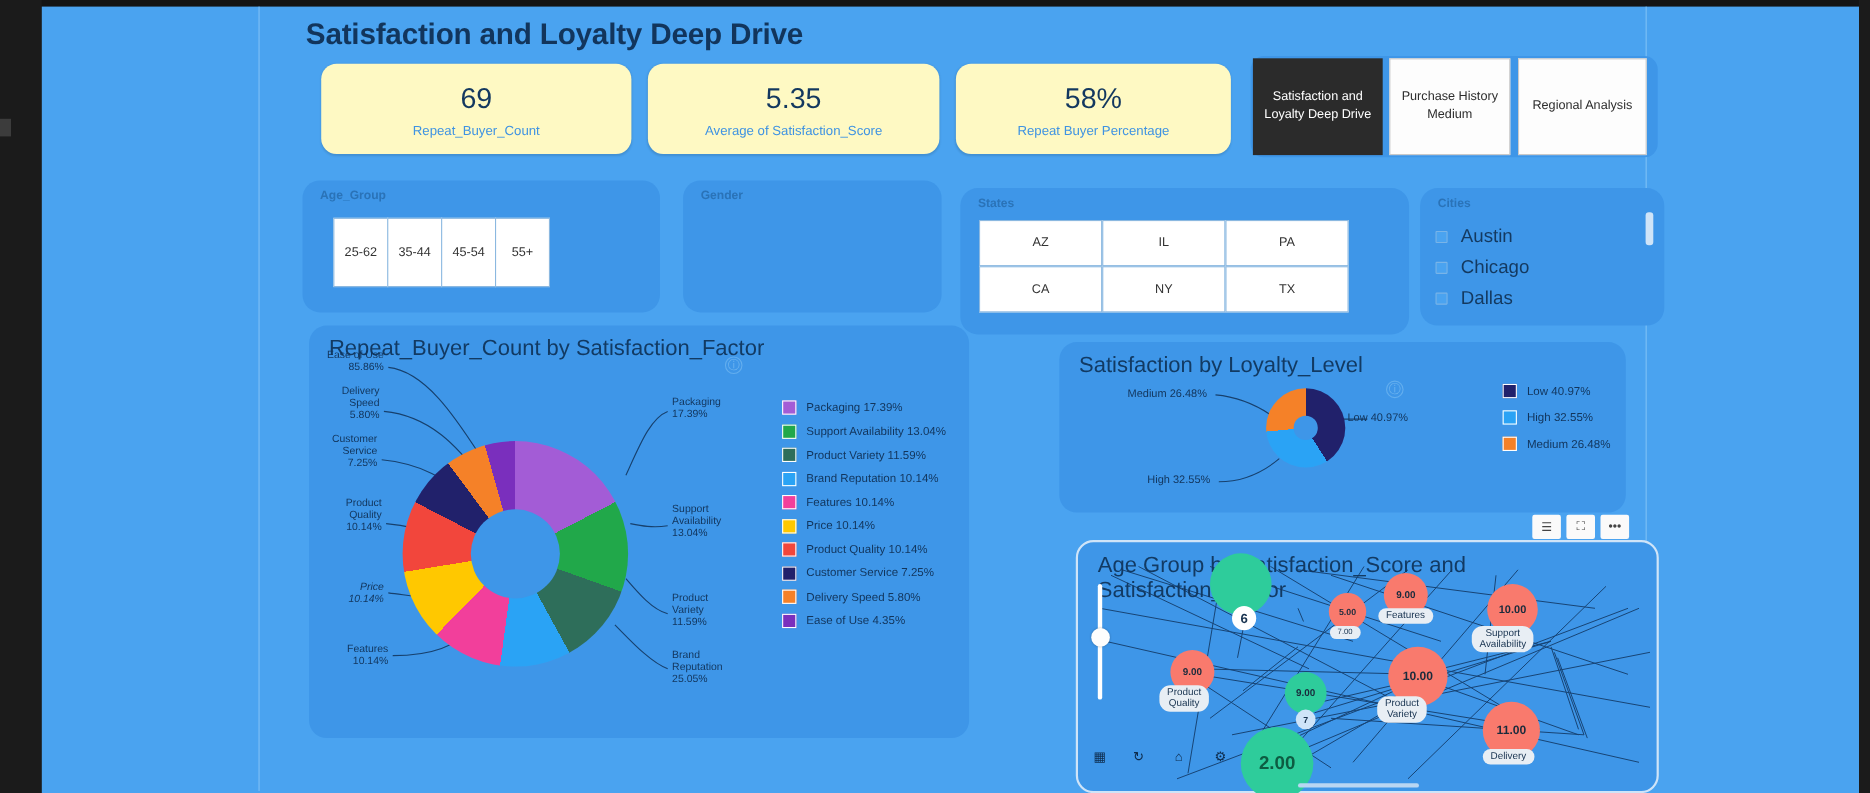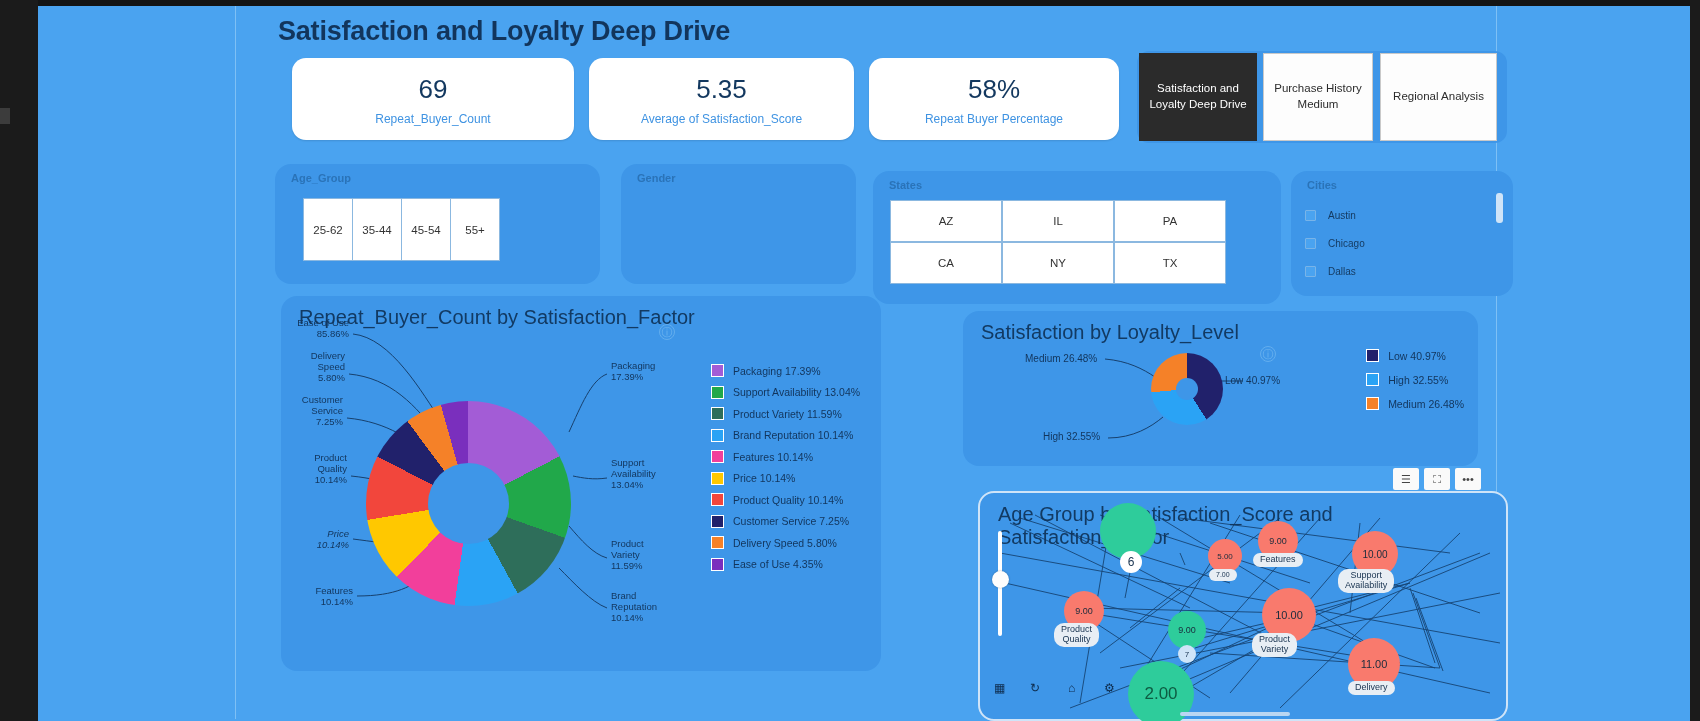--- a/index.html
+++ b/index.html
@@ -44,21 +44,21 @@
 
   .page-title {
     position: absolute; left: 240px; top: 10px;
     font-size: 27px; font-weight: bold; color: #12355c;
     letter-spacing: -0.2px; white-space: nowrap;
   }
 
   
   .kpi {
     position: absolute; top: 52px; height: 82px;
-    background: #ffffff; border-radius: 14px;
+    background: #fef9c3; border-radius: 14px;
     box-shadow: 0 1px 2px rgba(0,0,0,0.12);
   }
   .kpi-value {
     position: absolute; left: 0; right: 0; top: 16px;
     text-align: center; font-size: 26px; color: #13385f; font-weight: 500;
   }
   .kpi-sub {
     position: absolute; left: 0; right: 0; top: 54px;
     text-align: center; font-size: 12px; color: #3f93e2;
     white-space: nowrap; overflow: hidden;
@@ -115,21 +115,21 @@
   #state-grid {
     position: absolute; left: 18px; top: 30px;
     display: grid; grid-template-columns: repeat(3, 112px);
     grid-auto-rows: 42px; gap: 0;
   }
   #state-grid .chip { width: 112px; height: 42px; margin: -1px 0 0 -1px; text-align: center; }
 
   .city-list { position: absolute; left: 14px; top: 30px; }
   .city-item {
     display: flex; align-items: center; height: 28px;
-    font-size: 10px; color: #14395f;
+    font-size: 17px; color: #14395f;
   }
   .city-box {
     width: 11px; height: 11px; border: 1px solid #79b4e8;
     background: #4aa3f0; margin-right: 12px; border-radius: 1px;
   }
   .city-scroll {
     position: absolute; right: 10px; top: 22px;
     width: 7px; height: 30px; background: #cfe4f8; border-radius: 3px;
   }
 
@@ -174,21 +174,21 @@
   .viz-btn {
     width: 26px; height: 22px; background: #fafafa;
     display: flex; align-items: center; justify-content: center;
     font-size: 11px; color: #444; border-radius: 2px;
   }
 
   
   .net-node {
     position: absolute; border-radius: 50%;
     display: flex; align-items: center; justify-content: center;
-    font-size: 10px; color: #1a2b3c; font-weight: normal;
+    font-size: 10px; color: #1a2b3c; font-weight: bold;
   }
   .net-label {
     position: absolute; background: #e8eef4; border-radius: 10px;
     padding: 2px 7px; font-size: 9px; color: #17324f;
     text-align: center; line-height: 1.1; white-space: pre-line;
   }
   .net-slider {
     position: absolute; left: 18px; top: 38px; width: 4px; height: 105px;
     background: #ffffff; border-radius: 2px;
   }
@@ -344,21 +344,21 @@
         <div class="lbl r" style="left:330px;top:65px;width:72px;">Packaging
 17.39%</div>
         <div class="lbl r" style="left:330px;top:162px;width:74px;">Support
 Availability
 13.04%</div>
         <div class="lbl r" style="left:330px;top:243px;width:70px;">Product
 Variety
 11.59%</div>
         <div class="lbl r" style="left:330px;top:295px;width:74px;">Brand
 Reputation
-10.14%</div>
+25.05%</div>
       </div>
 
       <div class="legend" style="left:430px;top:68px;">
         <div class="legend-item">
           <span class="swatch" style="background:#a35cd6"></span>
           <span class="legend-text">Packaging 17.39%</span>
         </div>
         <div class="legend-item">
           <span class="swatch" style="background:#21a84a"></span>
           <span class="legend-text">Support Availability 13.04%</span>

